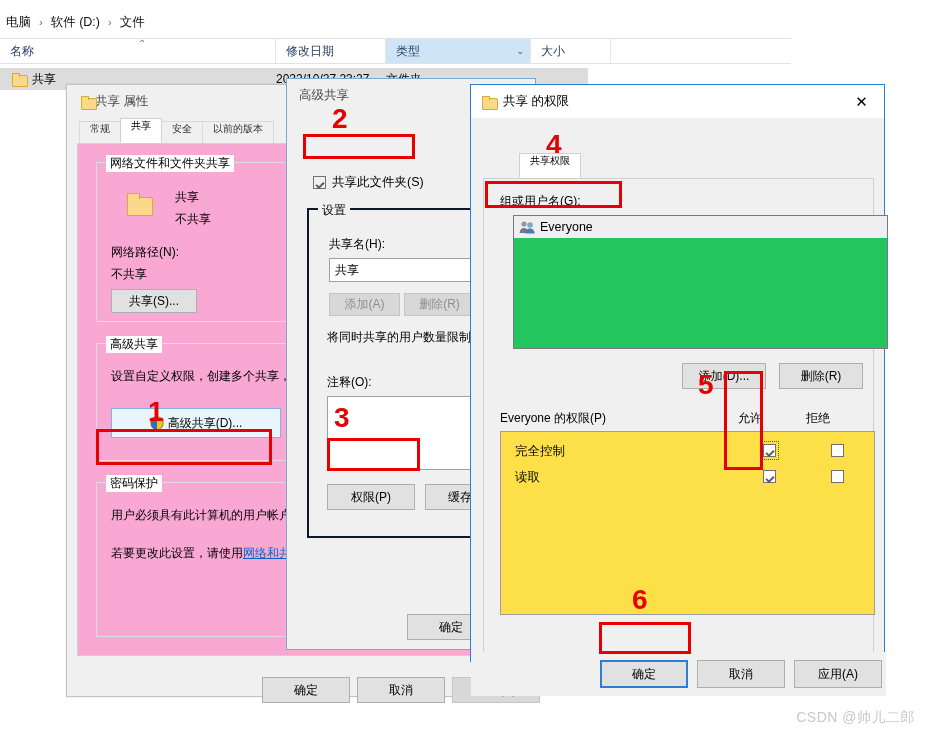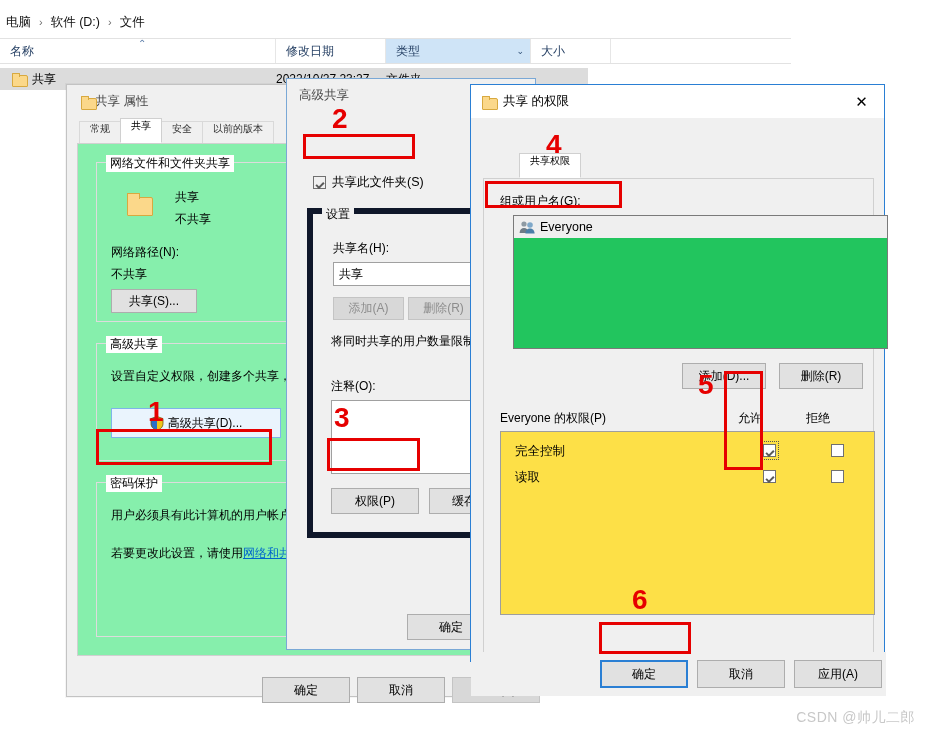--- a/index.html
+++ b/index.html
@@ -91,21 +91,21 @@
     height:22px; padding:0 10px; display:flex; 
     background:#f0f0f0; border:1px solid #d9d9d9; border-bottom:none;
     font-size:10px; color:#333; margin-right:-1px;
   }
   .tab.active {
     background:#ffffff; height:25px; color:#000;
     border:1px solid #d0d0d0; border-bottom:1px solid #ffffff;
     position:relative; z-index:3;
   }
 
-  .panel { background:#86efac; border:1px solid #d0d0d0; position:relative; }
+  .panel { background:#f9a8d4; border:1px solid #d0d0d0; position:relative; }
 
   .group {
     position:absolute; border:1px solid #dcdcdc;
   }
   .group > .glabel {
     position:absolute; top:-8px; left:9px; background:#ffffff;
     padding:0 4px; font-size:12px; color:#000;
   }
 
   .btn {
@@ -292,21 +292,21 @@
     <span style="color:#4a4a4a;">高级共享</span>
   </div>
 
   <div class="dlg-body">
 
     <div style="position:absolute; left:26px; top:62px; display:flex; align-items:center; gap:6px;">
       <span class="cbx checked grey"></span>
       <span style="font-size:12.5px;">共享此文件夹(S)</span>
     </div>
 
-    <div class="group" style="left:20px; top:96px; width:290px; height:330px; border:6px solid #0f172a;">
+    <div class="group" style="left:20px; top:96px; width:290px; height:330px; border:2px solid #0f172a;">
       <span class="glabel" style="background:#f0f0f0;">设置</span>
 
       <span class="lbl" style="left:20px; top:26px;">共享名(H):</span>
 
       <div class="txtbox" style="position:absolute; left:20px; top:48px; width:230px; height:24px;">
         <span>共享</span>
       </div>
 
       <div class="btn disabled" style="position:absolute; left:20px; top:83px; width:71px; height:23px;">
         <span>添加(A)</span>

